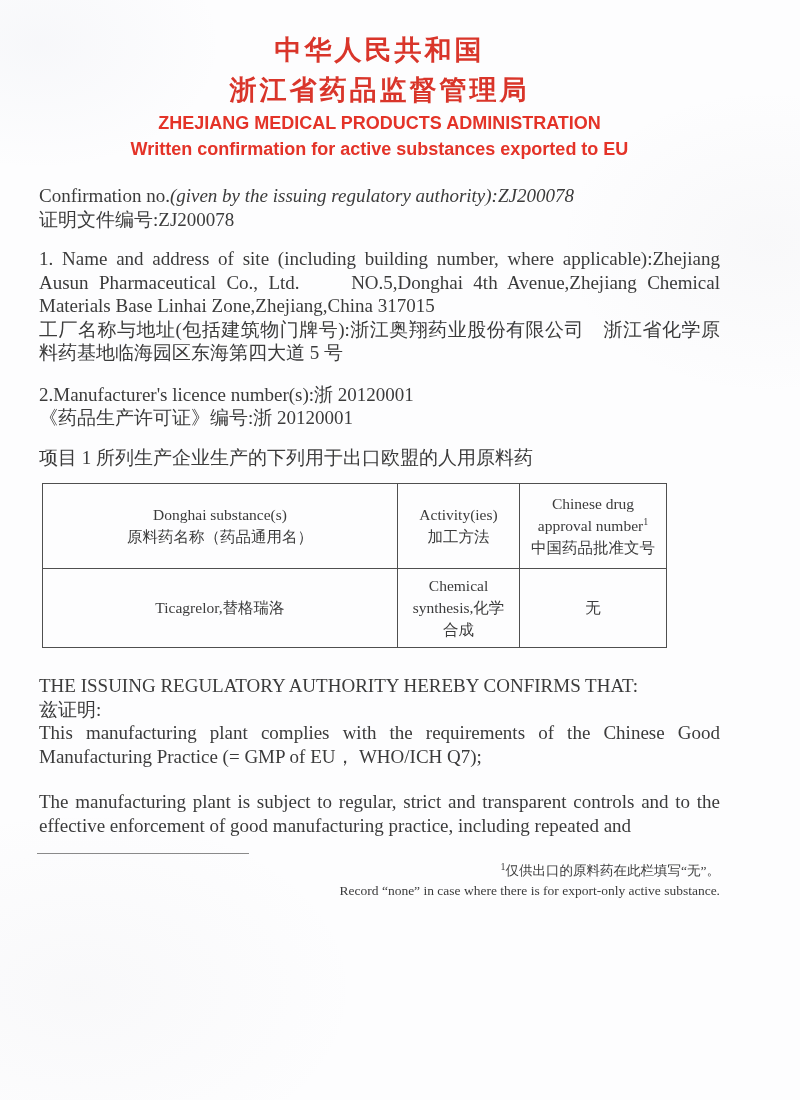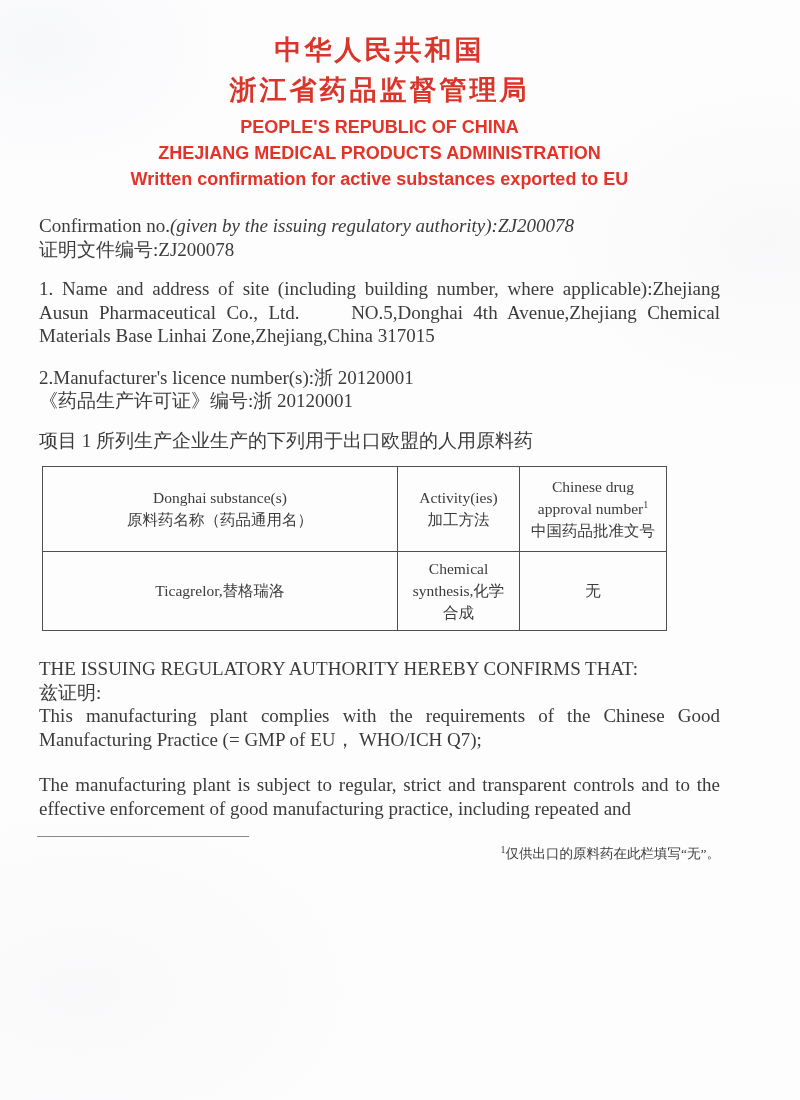--- a/index.html
+++ b/index.html
@@ -57,29 +57,29 @@
 </style>
 </head>
 <body>
 
 <div class="page">
   <div class="content">
 
     <div class="title-cn">中华人民共和国</div>
     <div class="title-cn">浙江省药品监督管理局</div>
 
-    <div class="title-en mt-title-en">PEOPLE'S REPUBLIC OF CHINA</div>
     <div class="title-en">ZHEJIANG MEDICAL PRODUCTS ADMINISTRATION</div>
     <div class="title-en">Written confirmation for active substances exported to EU</div>
 
     <p class="para noj mt-conf"><span>Confirmation no.</span><span class="it">(given by the issuing regulatory authority):ZJ200078</span></p>
     <p class="para noj">证明文件编号:ZJ200078</p>
 
     <div class="mt-sec1">
       <p class="para">1. Name and address of site (including building number, where applicable):Zhejiang Ausun Pharmaceutical Co., Ltd.&nbsp;&nbsp;&nbsp;&nbsp; NO.5,Donghai 4th Avenue,Zhejiang Chemical Materials Base Linhai Zone,Zhejiang,China 317015</p>
+      <p class="para">工厂名称与地址(包括建筑物门牌号):浙江奥翔药业股份有限公司　浙江省化学原料药基地临海园区东海第四大道 5 号</p>
     </div>
 
     <div class="mt-sec2">
       <p class="para noj">2.Manufacturer's licence number(s):浙 20120001</p>
       <p class="para noj">《药品生产许可证》编号:浙 20120001</p>
     </div>
 
     <div class="mt-reg">
       <p class="para noj">项目 1 所列生产企业生产的下列用于出口欧盟的人用原料药</p>
     </div>
@@ -116,15 +116,16 @@
     <div class="mt-conf2">
       <p class="para noj">THE ISSUING REGULATORY AUTHORITY HEREBY CONFIRMS THAT:</p>
       <p class="para noj">兹证明:</p>
       <p class="para">This manufacturing plant complies with the requirements of the Chinese Good Manufacturing Practice (= GMP of EU， WHO/ICH Q7);</p>
     </div>
 
     <p class="para mt-close">The manufacturing plant is subject to regular, strict and transparent controls and to the effective enforcement of good manufacturing practice, including repeated and</p>
 
     <hr class="fn-sep">
     <p class="fn"><sup>1</sup><span>仅供出口的原料药在此栏填写“无”。</span></p>
+    <p class="fn fn-en">Record “none” in case where there is for export-only active substance.</p>
 
   </div>
 </div>
 
 </body></html>

